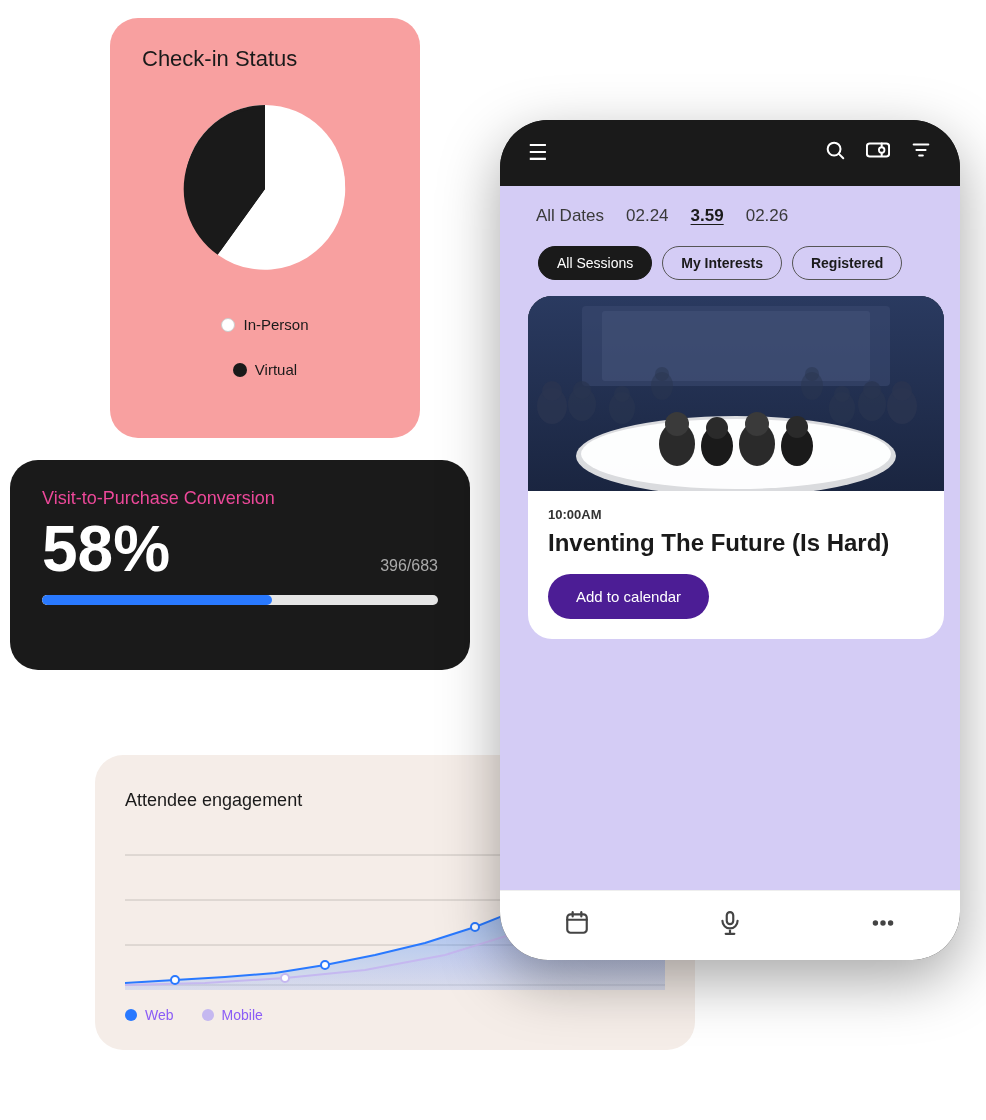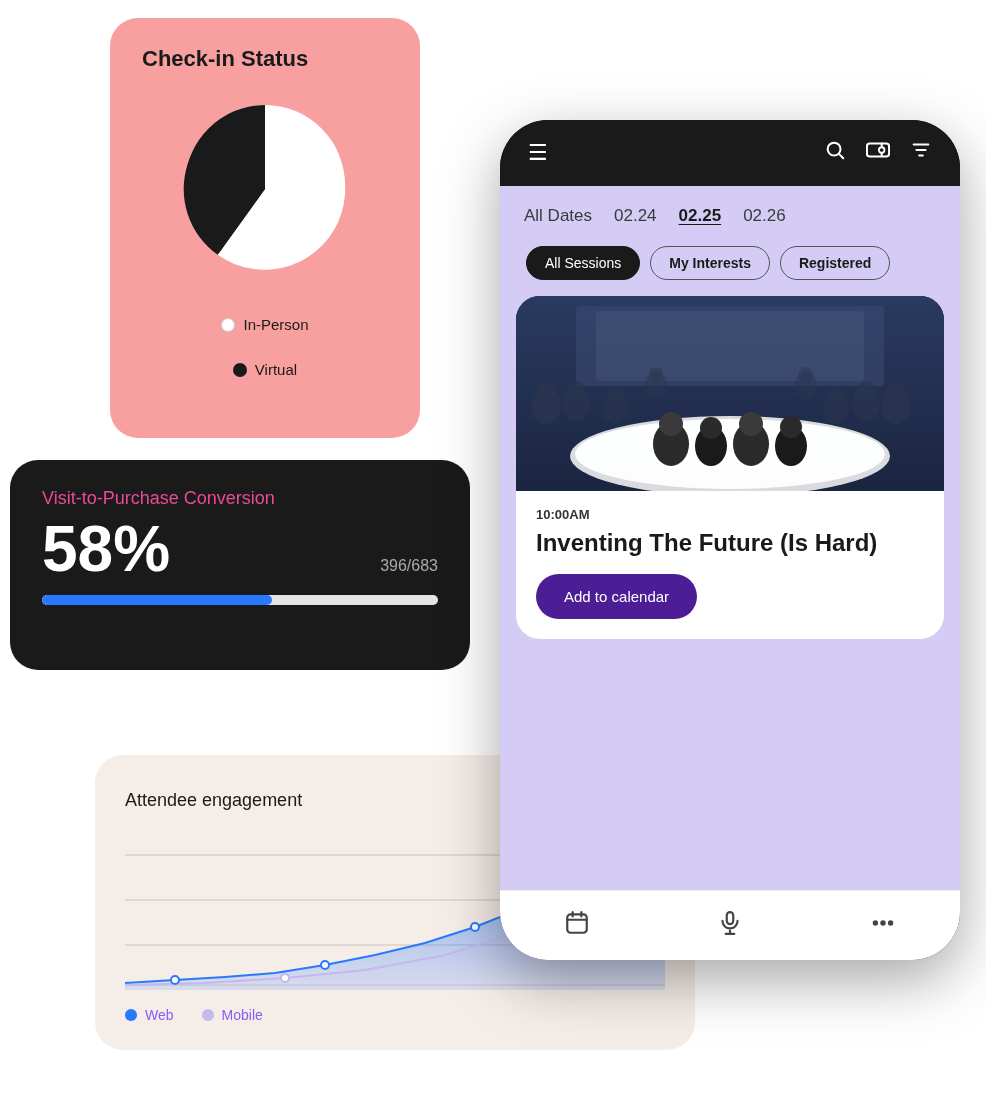--- a/index.html
+++ b/index.html
@@ -21,21 +21,21 @@
       height: 420px;
       background: #f8a0a0;
       border-radius: 28px;
       padding: 28px 32px 24px;
       display: flex;
       flex-direction: column;
       align-items: center;
     }
     .checkin-title {
       font-size: 22px;
-      font-weight: 700;
+      font-weight: 400;
       color: #1a1a1a;
       align-self: flex-start;
       margin-bottom: 18px;
     }
     .pie-container {
       width: 190px;
       height: 190px;
       margin-bottom: 28px;
     }
     .legend {
@@ -191,21 +191,21 @@
     .topbar-icons-right {
       display: flex;
       gap: 20px;
       align-items: center;
     }
     .mobile-content {
       background: #d4ccf5;
       flex: 1;
       height: calc(100% - 66px - 70px);
       overflow: hidden;
-      padding: 0 0 0 0;
+      padding: 0 0 0 12px;
     }
     .date-tabs {
       display: flex;
       align-items: center;
       gap: 22px;
       padding: 20px 24px 12px;
       background: #d4ccf5;
     }
     .date-tab {
       font-size: 17px;
@@ -431,21 +431,21 @@
         </svg>
       </span>
     </div>
   </div>
 
   <div class="mobile-content">
 
     <div class="date-tabs">
       <span class="date-tab">All Dates</span>
       <span class="date-tab">02.24</span>
-      <span class="date-tab active">02.25</span>
+      <span class="date-tab active">3.59</span>
       <span class="date-tab">02.26</span>
     </div>
 
     <div class="filter-pills">
       <button class="pill active">All Sessions</button>
       <button class="pill inactive">My Interests</button>
       <button class="pill inactive">Registered</button>
     </div>
 
     <div class="session-card">

